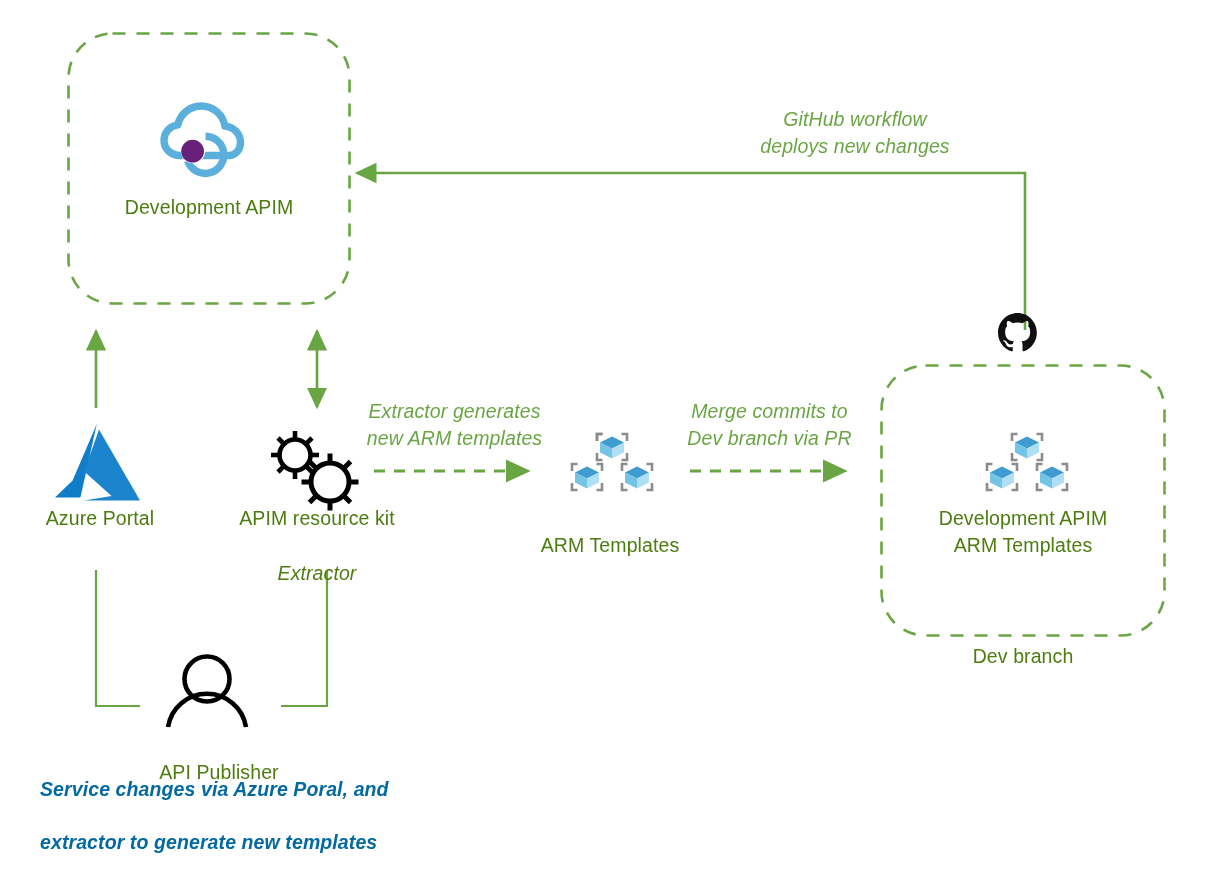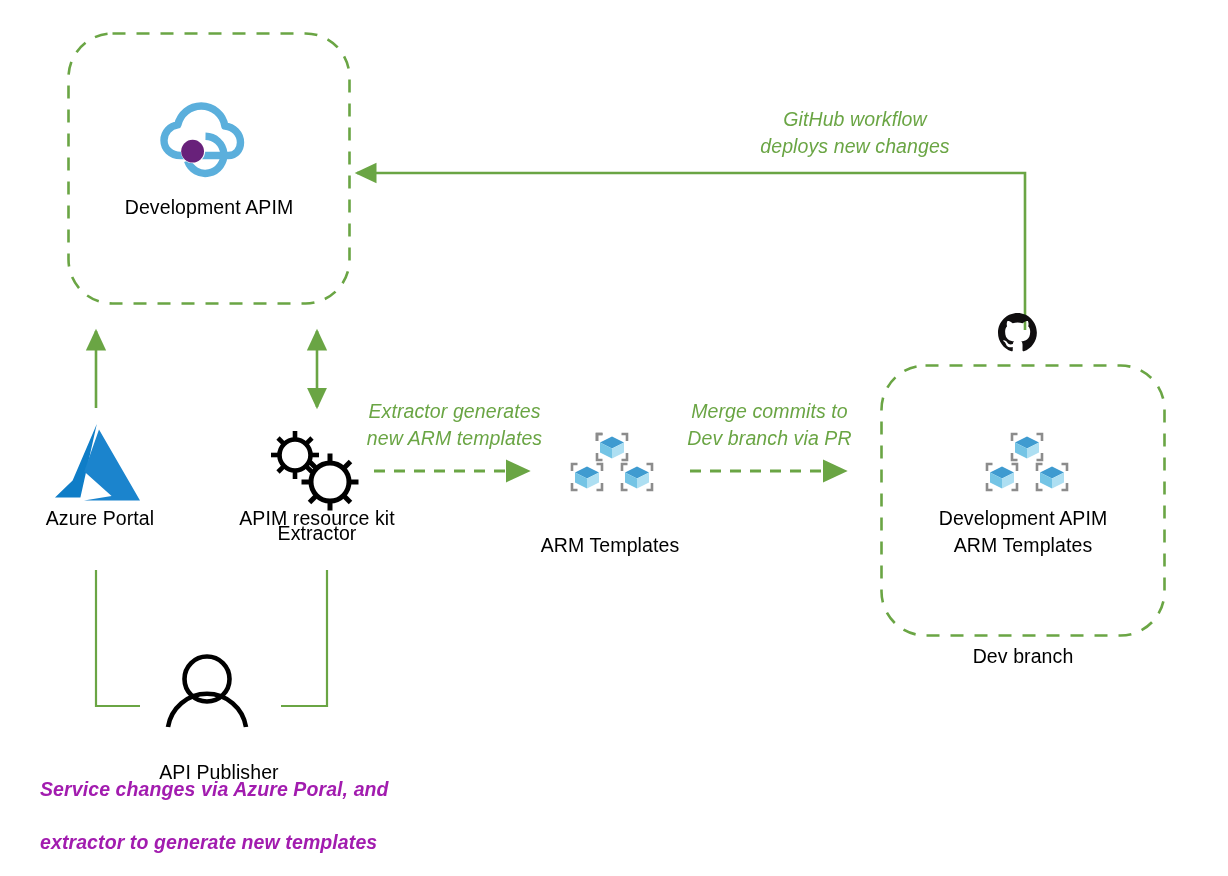--- a/index.html
+++ b/index.html
@@ -24,39 +24,39 @@
     position: absolute;
     left: 0;
     top: 0;
     width: 1228px;
     height: 876px;
     pointer-events: none;
   }
   .lbl {
     position: absolute;
     text-align: center;
-    color: #000000;
+    color: #4d7c0f;
     font-size: 19.5px;
     line-height: 27px;
     white-space: pre;
     letter-spacing: 0.1px;
   }
   .glbl {
     position: absolute;
     text-align: center;
     color: #6aa544;
     font-size: 19.5px;
     line-height: 27px;
     white-space: pre;
     letter-spacing: 0.1px;
     font-style: italic;
   }
   .glbl.bold {
     font-weight: bold;
-    color: #a21caf;
+    color: #0369a1;
   }
 </style>
 </head>
 <body>
 
 <div id="canvas">
 
   <svg class="svg-layer" viewBox="0 0 1228 876">
 
     <defs>
@@ -248,21 +248,21 @@
         C2024,458.3 1565.7,0 1024,0 Z" transform="translate(0,0)"></path>
     </g>
 
   </svg>
 
   <div class="lbl" style="left:68px; top:194px; width:282px;">Development APIM</div>
 
   <div class="lbl" style="left:20px; top:505px; width:160px;">Azure Portal</div>
 
   <div class="lbl" style="left:207px; top:505px; width:220px;">APIM resource kit</div>
-  <div class="lbl" style="left:207px; top:520px; width:220px;">Extractor</div>
+  <div class="lbl" style="left:207px; top:560px; width:220px;font-style:italic;">Extractor</div>
 
   <div class="lbl" style="left:500px; top:532px; width:220px;">ARM Templates</div>
 
   <div class="lbl" style="left:913px; top:505px; width:220px;">Development APIM</div>
   <div class="lbl" style="left:913px; top:532px; width:220px;">ARM Templates</div>
 
   <div class="lbl" style="left:913px; top:643px; width:220px;">Dev branch</div>
 
   <div class="lbl" style="left:129px; top:736px; width:180px;margin-top:23px;">API Publisher</div>
 

